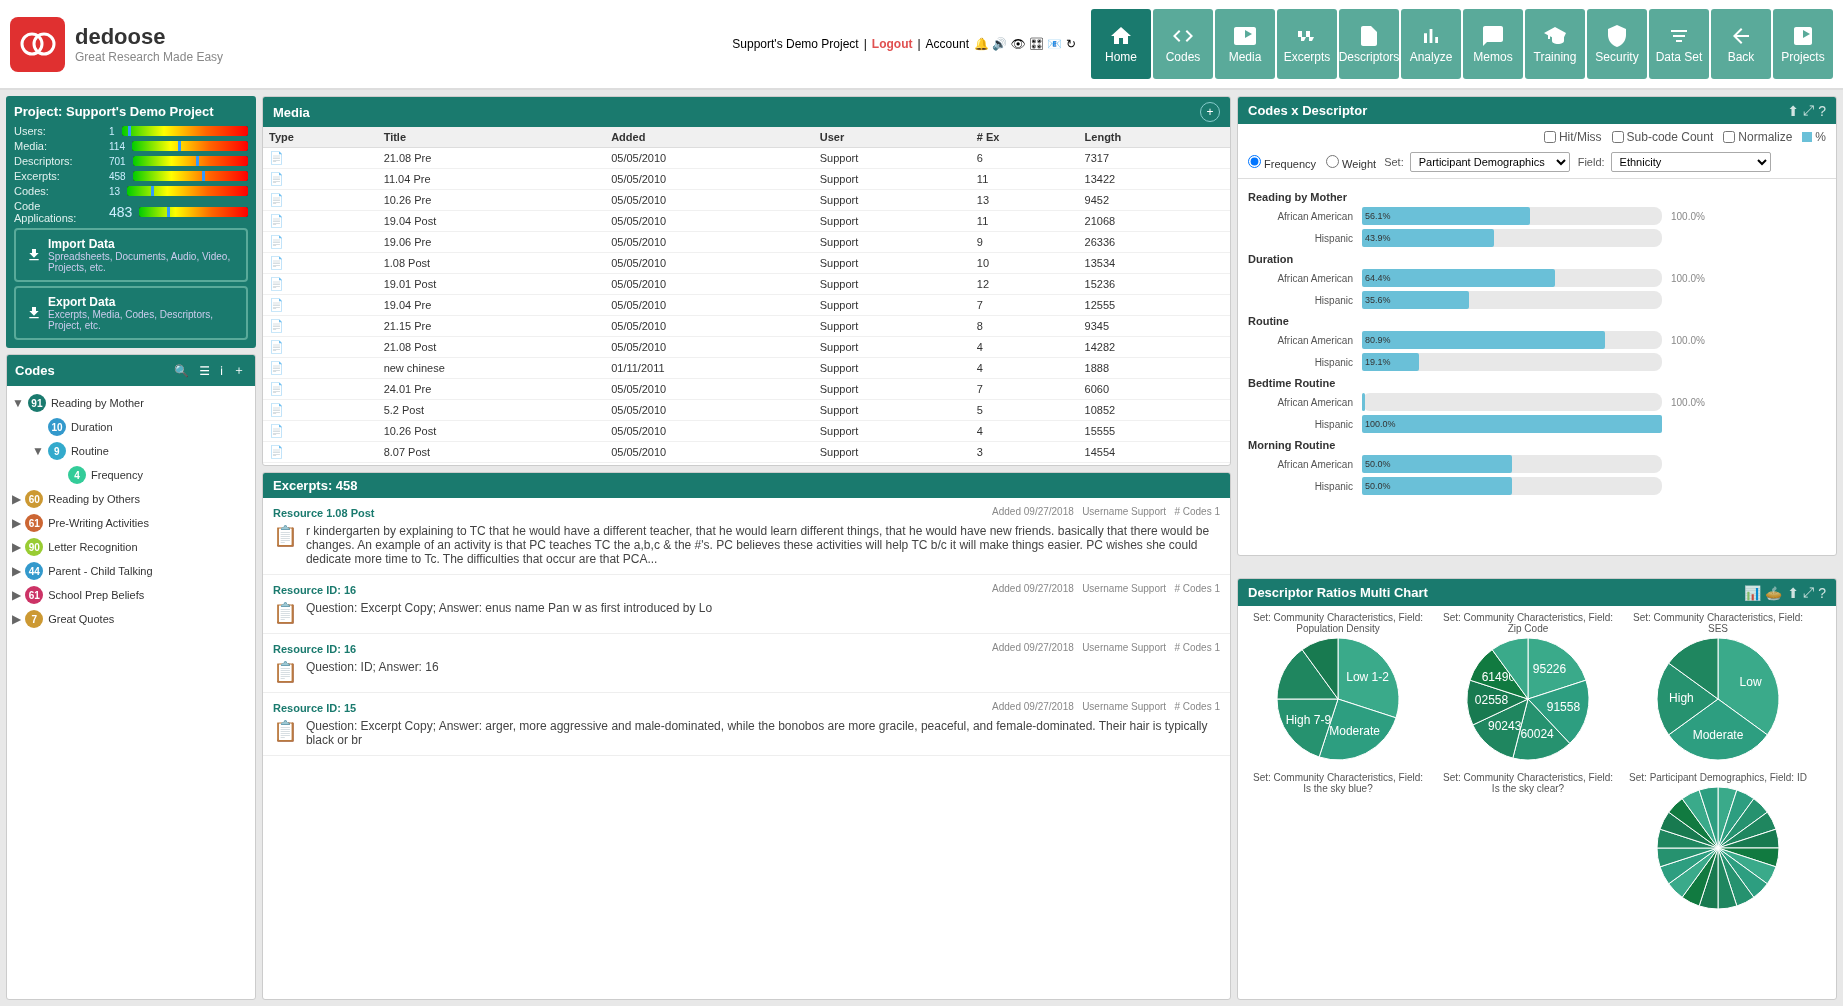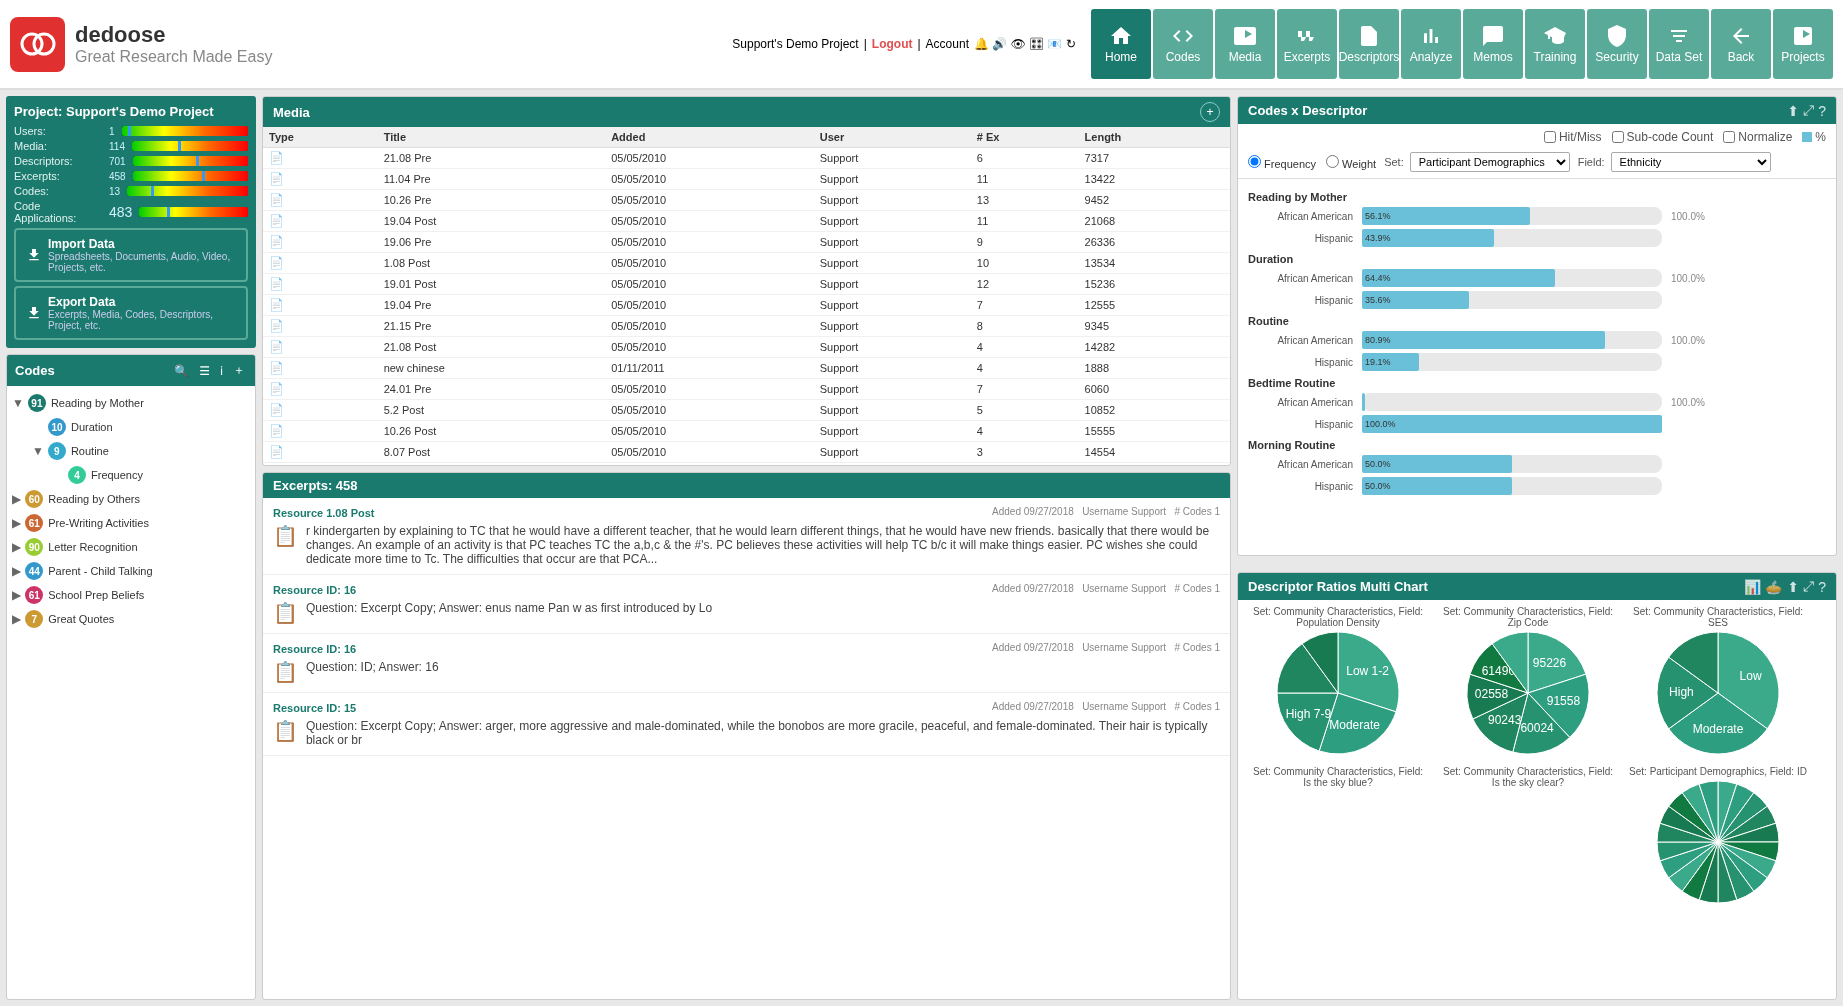--- a/index.html
+++ b/index.html
@@ -5,21 +5,21 @@
     * { box-sizing: border-box; margin: 0; padding: 0; font-family: Arial, sans-serif; font-size: 12px; }
     body { background: #e8e8e8; width: 1843px; min-height: 1006px; overflow: hidden; }
 
     
     .top-nav { background: #fff; height: 90px; display: flex; align-items: center; padding: 0 10px; border-bottom: 2px solid #ddd; }
     .logo-area { display: flex; align-items: center; margin-right: 20px; }
     .logo-icon { width: 55px; height: 55px; background: #e03030; border-radius: 8px; display: flex; align-items: center; justify-content: center; margin-right: 10px; }
     .logo-icon svg { width: 40px; height: 40px; }
     .logo-text { display: flex; flex-direction: column; }
     .logo-name { font-size: 22px; font-weight: bold; color: #333; }
-    .logo-tagline { font-size: 16px; color: #888; text-align: right; }
+    .logo-tagline { font-size: 12px; color: #888; text-align: right; }
     .nav-spacer { flex: 1; }
     .top-right-info { display: flex; align-items: center; gap: 5px; font-size: 12px; margin-right: 15px; }
     .logout-link { color: #e05050; text-decoration: none; font-weight: bold; }
     .nav-icons-row { display: flex; gap: 2px; }
     .nav-btn { display: flex; flex-direction: column; align-items: center; justify-content: center; width: 60px; height: 70px; background: #5aaa9a; border: none; cursor: pointer; color: #fff; font-size: 10px; border-radius: 3px; }
     .nav-btn.active { background: #1a7a6e; }
     .nav-btn svg { width: 24px; height: 24px; margin-bottom: 2px; }
 
     
     .main-layout { display: flex; gap: 6px; padding: 6px; height: 916px; }
@@ -63,21 +63,21 @@
 
     .excerpts-panel { background: #ffffff; border: 1px solid #ccc; border-radius: 3px; flex: 1; overflow: hidden; }
     .excerpt-item { border-bottom: 1px solid #eee; padding: 8px 10px; }
     .excerpt-resource { color: #1a7a6e; font-weight: bold; font-size: 11px; }
     .excerpt-meta { color: #888; font-size: 10px; float: right; }
     .excerpt-text { font-size: 11px; color: #444; margin-top: 4px; display: flex; gap: 8px; }
     .excerpt-scroll { overflow-y: auto; height: calc(100% - 32px); }
     .excerpt-doc-icon { color: #888; font-size: 20px; flex-shrink: 0; }
 
     
-    .right-panel { width: 600px; display: flex; flex-direction: column; gap: 16px; }
+    .right-panel { width: 600px; display: flex; flex-direction: column; gap: 22px; }
     .codes-descriptor-panel { background: #fff; border: 1px solid #ccc; border-radius: 3px; height: 460px; overflow: hidden; }
     .cd-header { background: #1a7a6e; color: #fff; padding: 5px 10px; display: flex; align-items: center; gap: 6px; }
     .cd-title { font-weight: bold; font-size: 13px; flex: 1; }
     .cd-toolbar { display: flex; align-items: center; gap: 8px; padding: 6px 10px; border-bottom: 1px solid #ddd; flex-wrap: wrap; }
     .cd-field-row { display: flex; align-items: center; gap: 6px; }
     .cd-label { font-size: 11px; color: #555; }
     .cd-select { font-size: 11px; border: 1px solid #aaa; padding: 2px 4px; border-radius: 2px; background: #fff; min-width: 160px; }
     .cd-radio-group { display: flex; align-items: center; gap: 10px; }
     .cd-radio-label { font-size: 11px; color: #333; }
     .cd-body { overflow-y: auto; height: calc(460px - 90px); padding: 6px 10px; }

